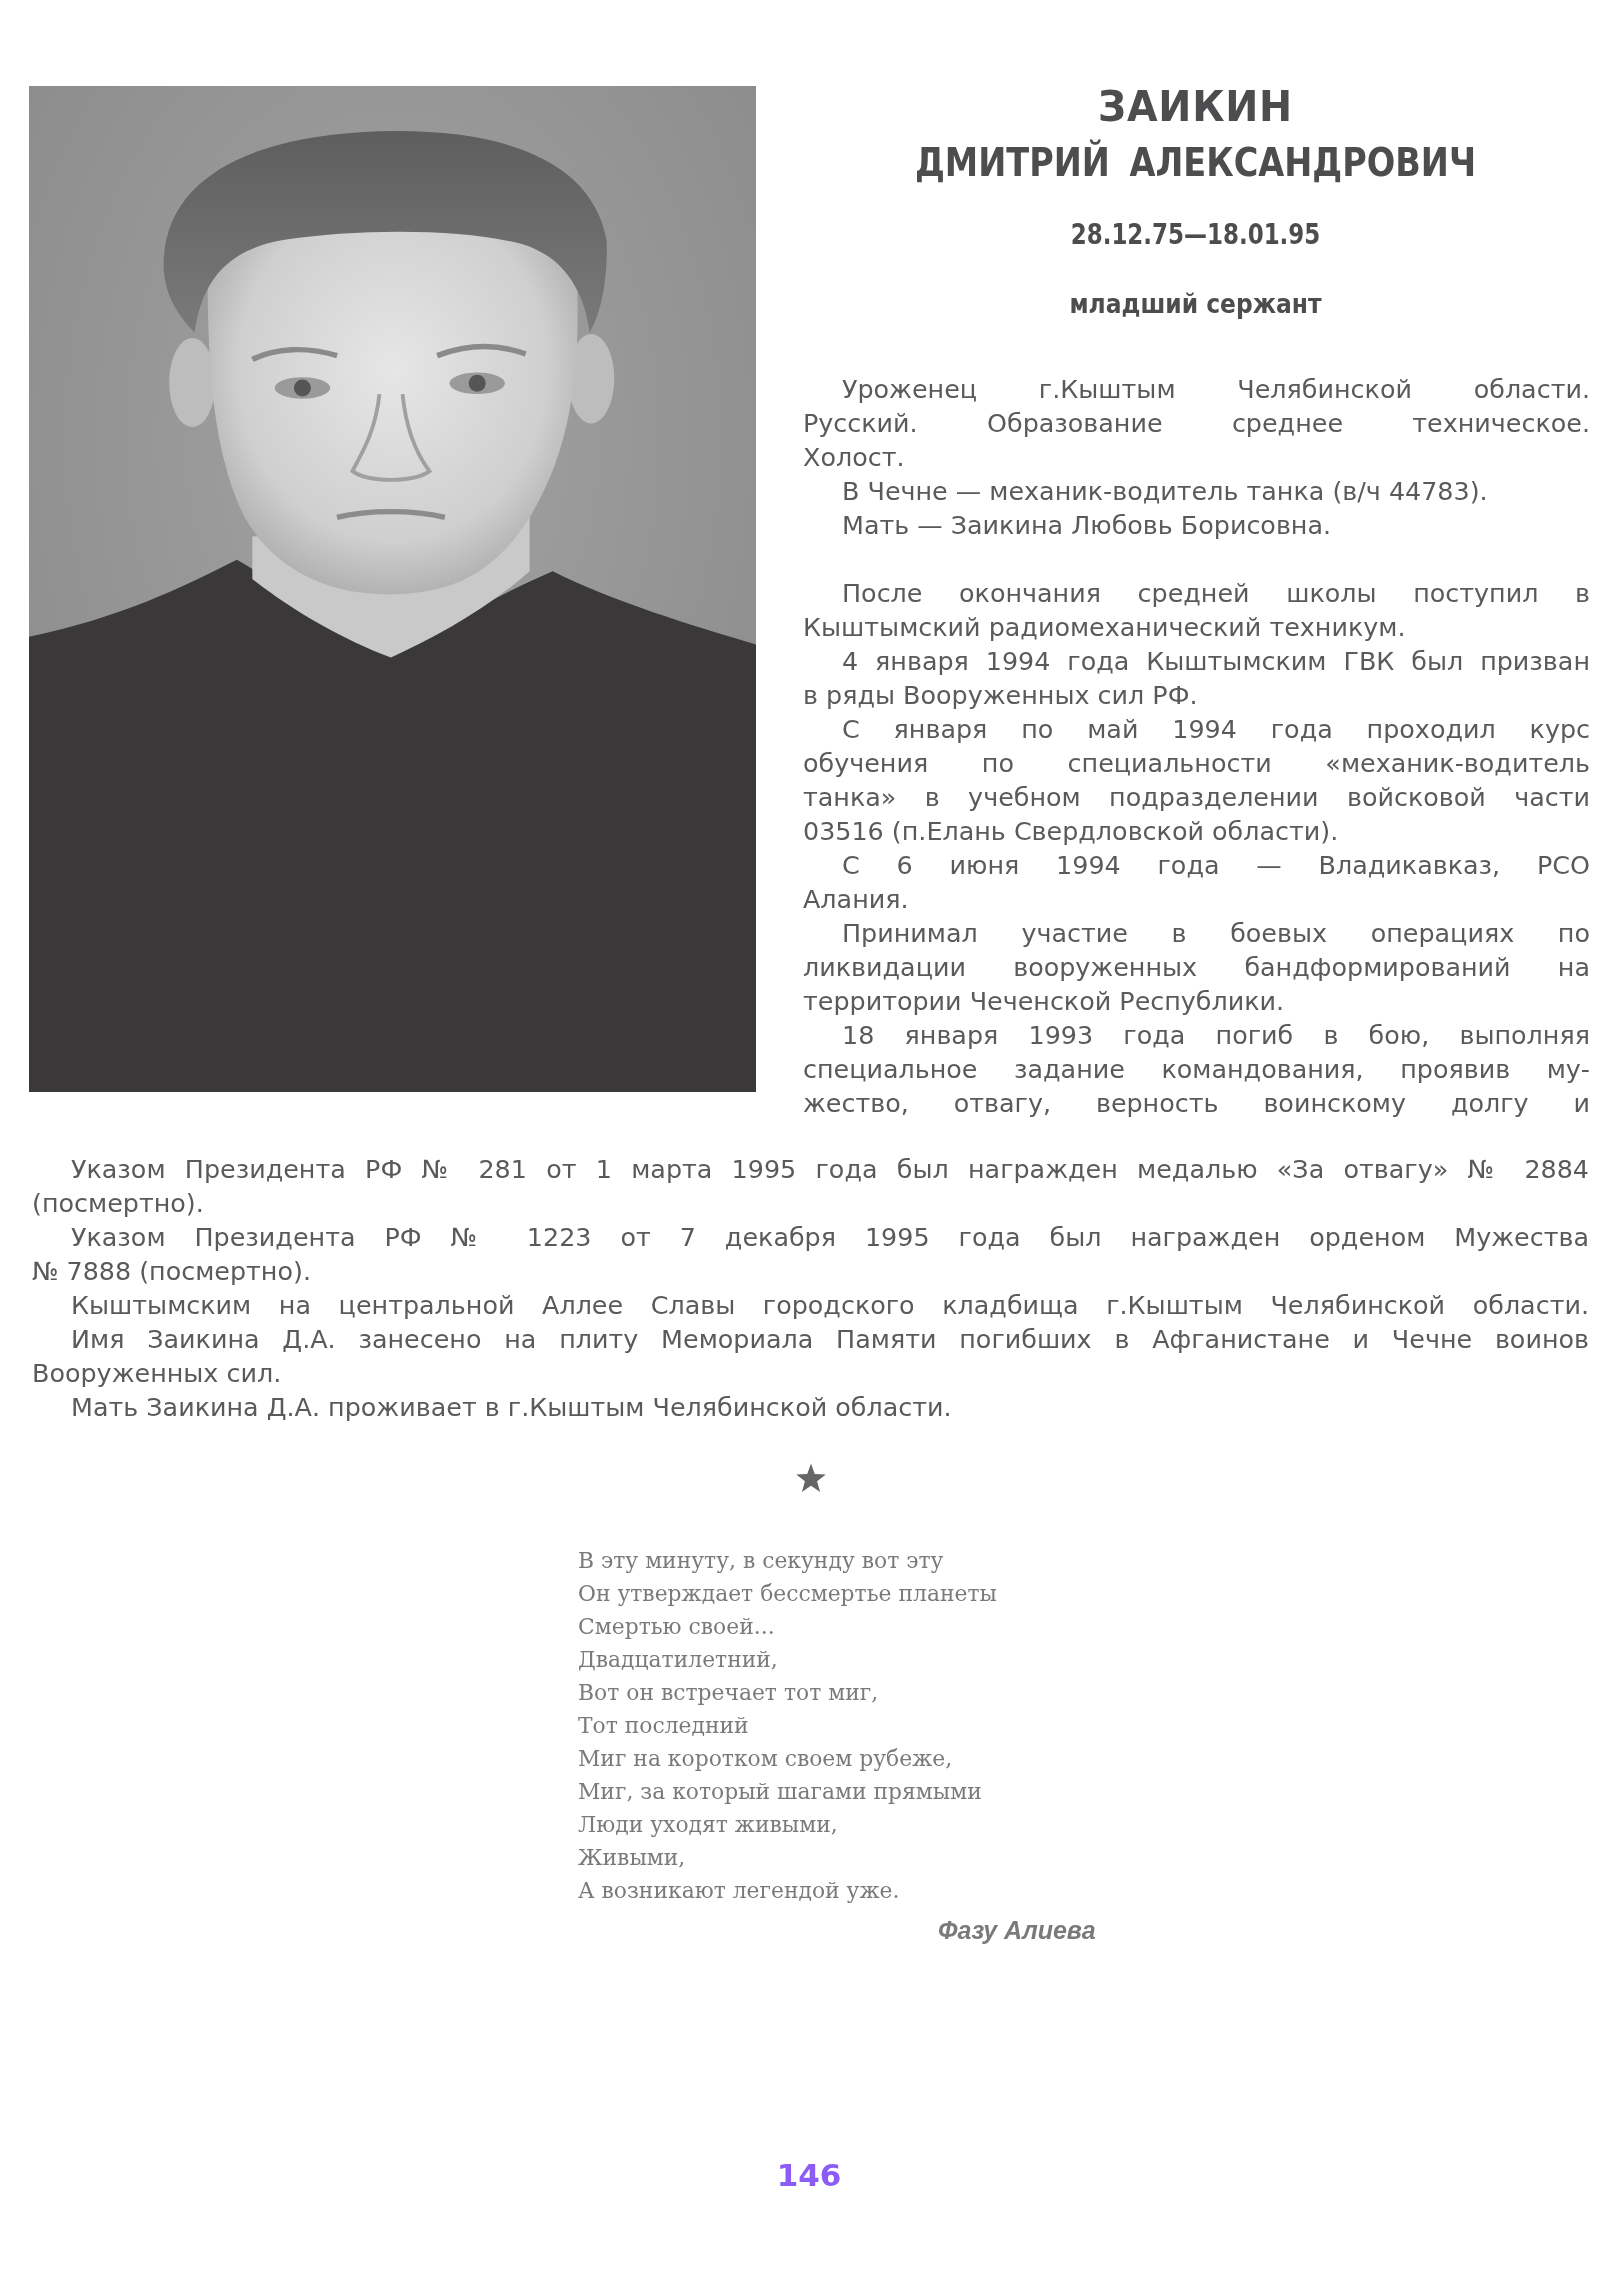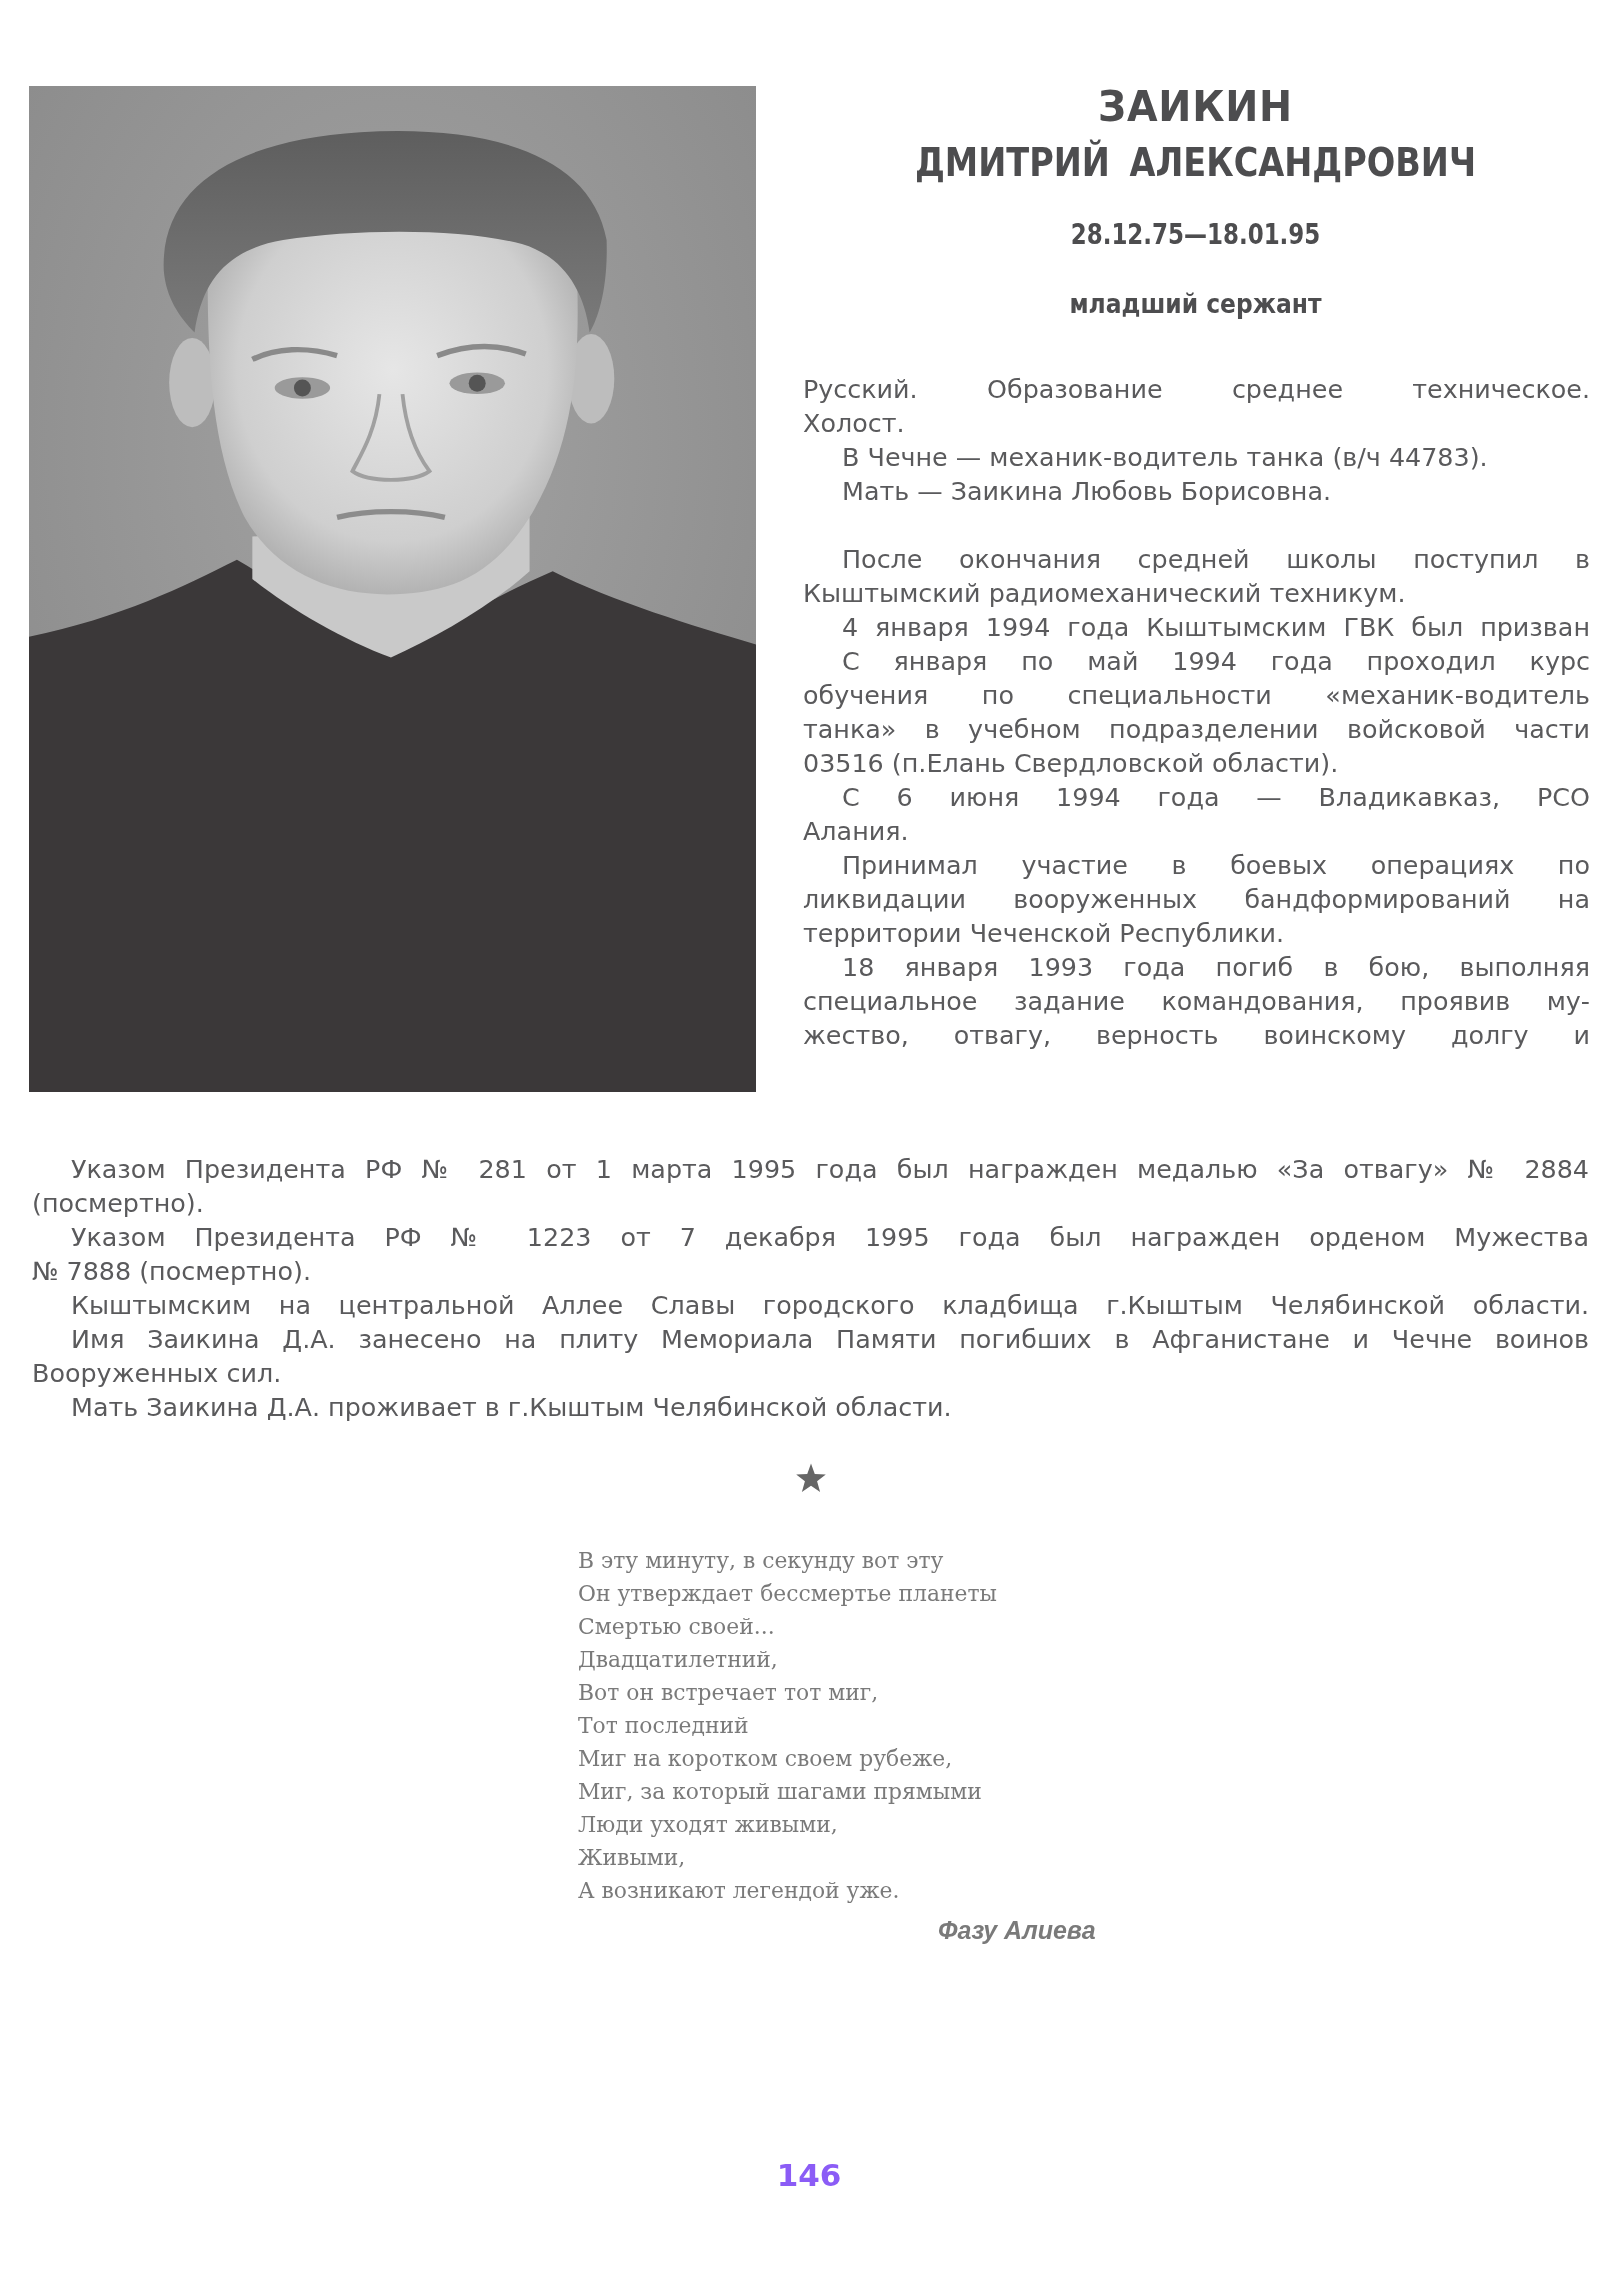--- a/index.html
+++ b/index.html
@@ -86,28 +86,30 @@
       <path d="M400 560 C440 550 500 550 540 560" stroke="#8c8c8c" stroke-width="7" fill="none"></path>
     </svg>
   </div>
 
   <div class="hdr surname">ЗАИКИН</div>
   <div class="hdr fullname">ДМИТРИЙ  АЛЕКСАНДРОВИЧ</div>
   <div class="hdr dates">28.12.75—18.01.95</div>
   <div class="hdr rank">младший сержант</div>
 
   <div class="txt col-r" id="col-r" style="top:372px;">
+      <span class="ln ind">Уроженец г.Кыштым Челябинской области.</span>
       <span class="ln">Русский. Образование среднее техническое.</span>
       <span class="ln last">Холост.</span>
       <span class="ln ind last">В Чечне — механик-водитель танка (в/ч 44783).</span>
       <span class="ln ind last">Мать — Заикина Любовь Борисовна.</span>
       <span class="ln last"></span>
       <span class="ln ind">После окончания средней школы поступил в</span>
       <span class="ln last">Кыштымский радиомеханический техникум.</span>
       <span class="ln ind">4 января 1994 года Кыштымским ГВК был призван</span>
+      <span class="ln last">в ряды Вооруженных сил РФ.</span>
       <span class="ln ind">С января по май 1994 года проходил курс</span>
       <span class="ln">обучения по специальности «механик-водитель</span>
       <span class="ln">танка» в учебном подразделении войсковой части</span>
       <span class="ln last">03516 (п.Елань Свердловской области).</span>
       <span class="ln ind">С 6 июня 1994 года — Владикавказ, РСО</span>
       <span class="ln last">Алания.</span>
       <span class="ln ind">Принимал участие в боевых операциях по</span>
       <span class="ln">ликвидации вооруженных бандформирований на</span>
       <span class="ln last">территории Чеченской Республики.</span>
       <span class="ln ind">18 января 1993 года погиб в бою, выполняя</span>

